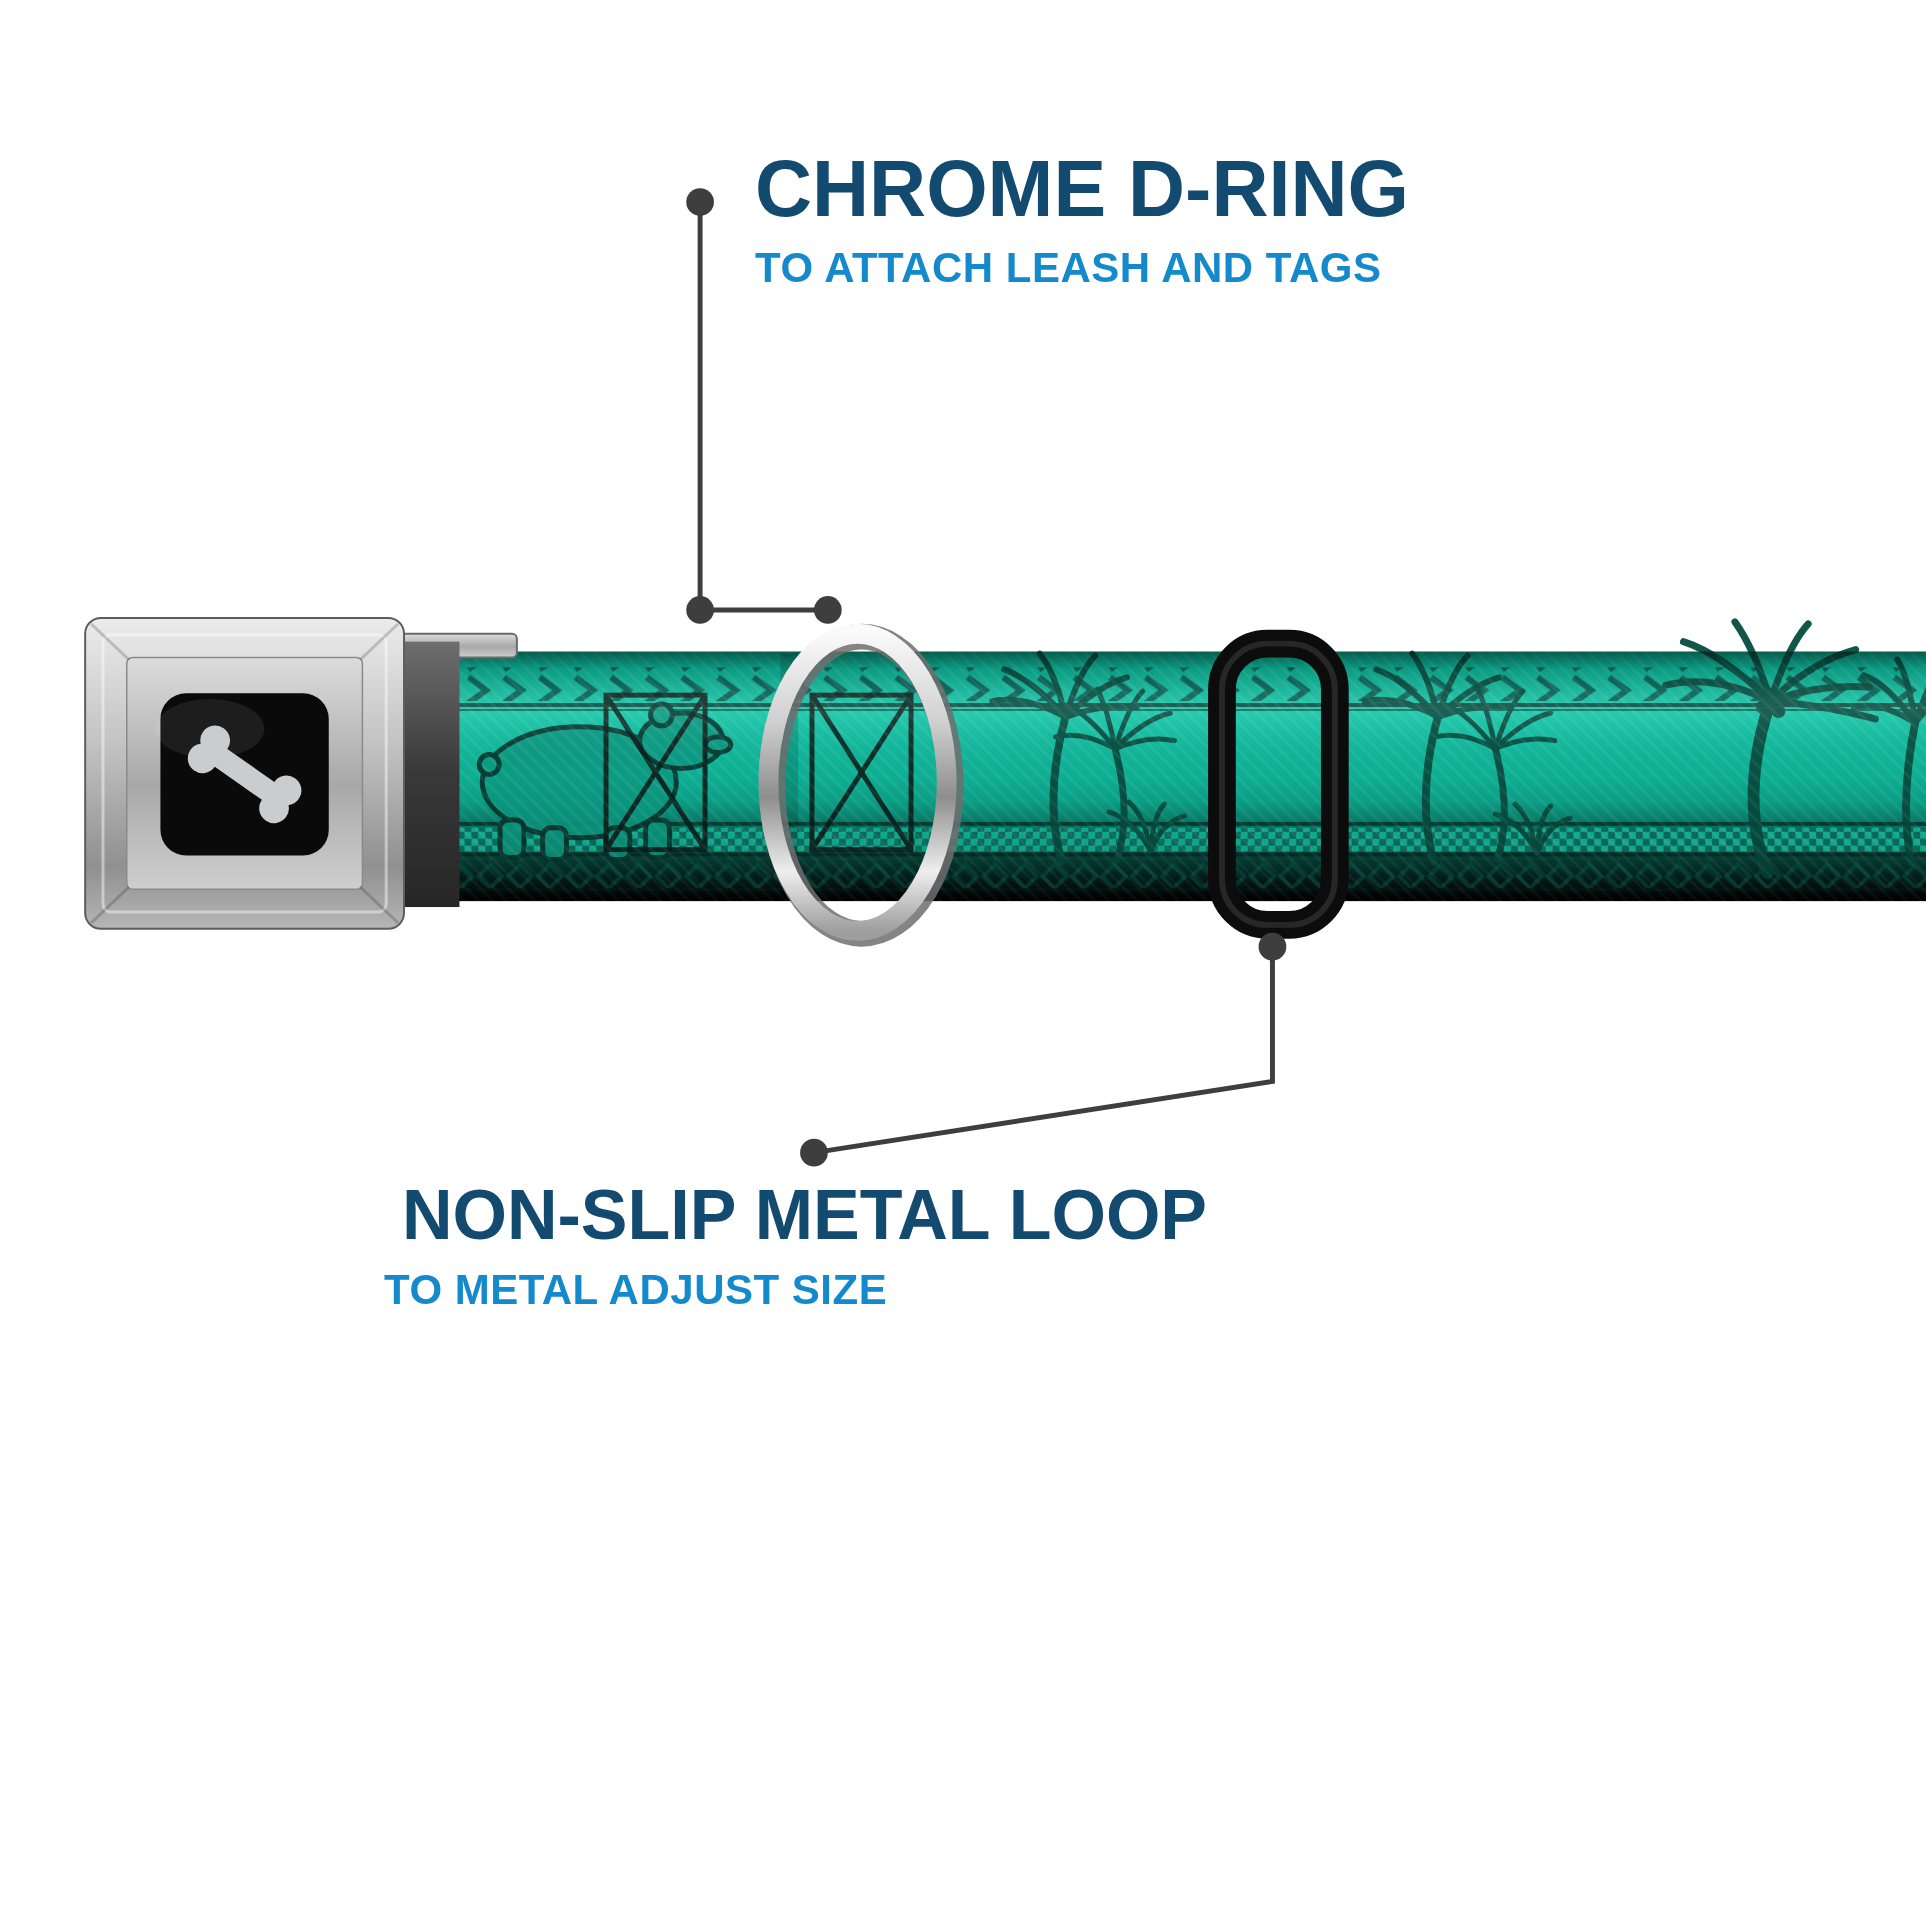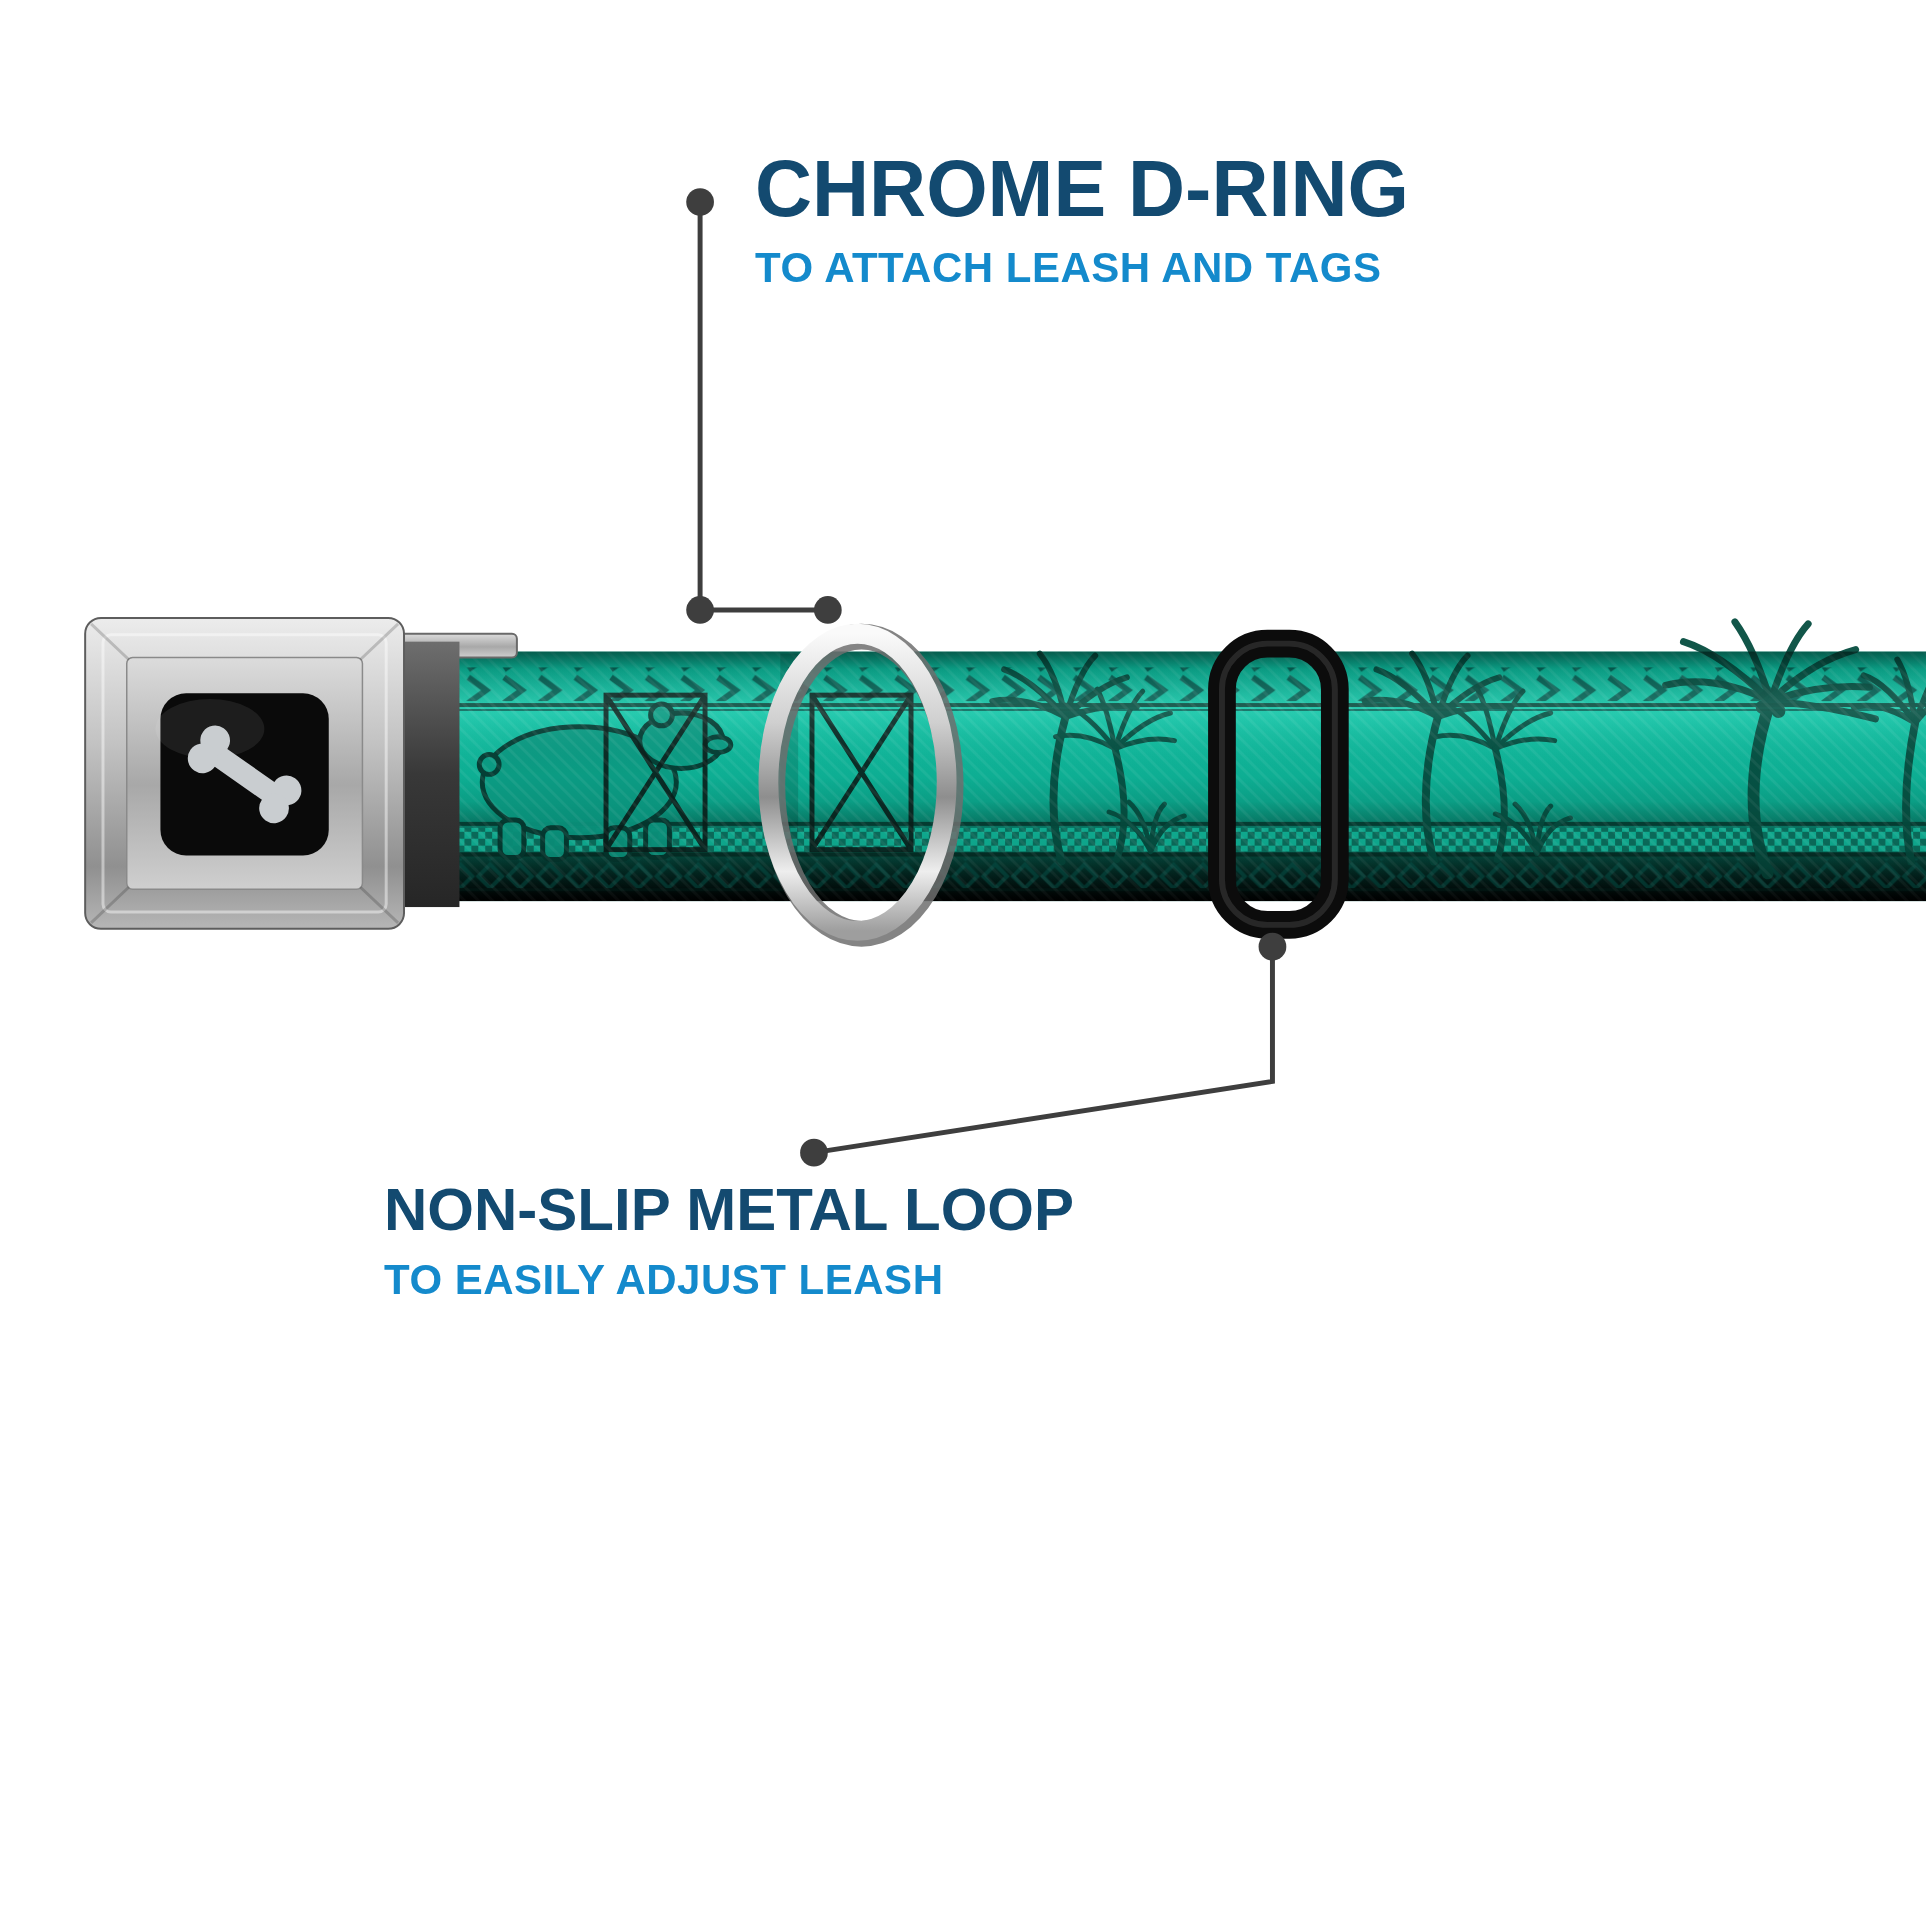--- a/index.html
+++ b/index.html
@@ -23,21 +23,21 @@
     font-weight:bold;
     color:#148acc;
     white-space:nowrap;
     letter-spacing:0.5px;
     margin-top:16px;
     font-size:42px;
   }
   .callout-dring{left:755px;top:149px;}
   .callout-dring .title{font-size:79px;}
   .callout-loop{left:384px;top:1180px;}
-  .callout-loop .title{font-size:60px;}
+  .callout-loop .title{font-size:70px;margin-left:18px;}
 </style>
 </head>
 <body>
 
 <div class="canvas">
 
   <svg class="scene" width="1927" height="1927" viewBox="0 0 1946 1946">
     <defs>
       <linearGradient id="strapGrad" x1="0" y1="0" x2="0" y2="1">
         <stop offset="0" stop-color="#0aa78c"></stop>
@@ -239,17 +239,17 @@
     </g>
   </svg>
 
   <div class="callout callout-dring">
     <div class="title">CHROME D-RING</div>
     <div class="subtitle">TO ATTACH LEASH AND TAGS</div>
   </div>
 
   <div class="callout callout-loop">
     <div class="title">NON-SLIP METAL LOOP</div>
-    <div class="subtitle">TO EASILY ADJUST LEASH</div>
+    <div class="subtitle">TO METAL ADJUST SIZE</div>
   </div>
 
 </div>
 
 
 </body></html>

